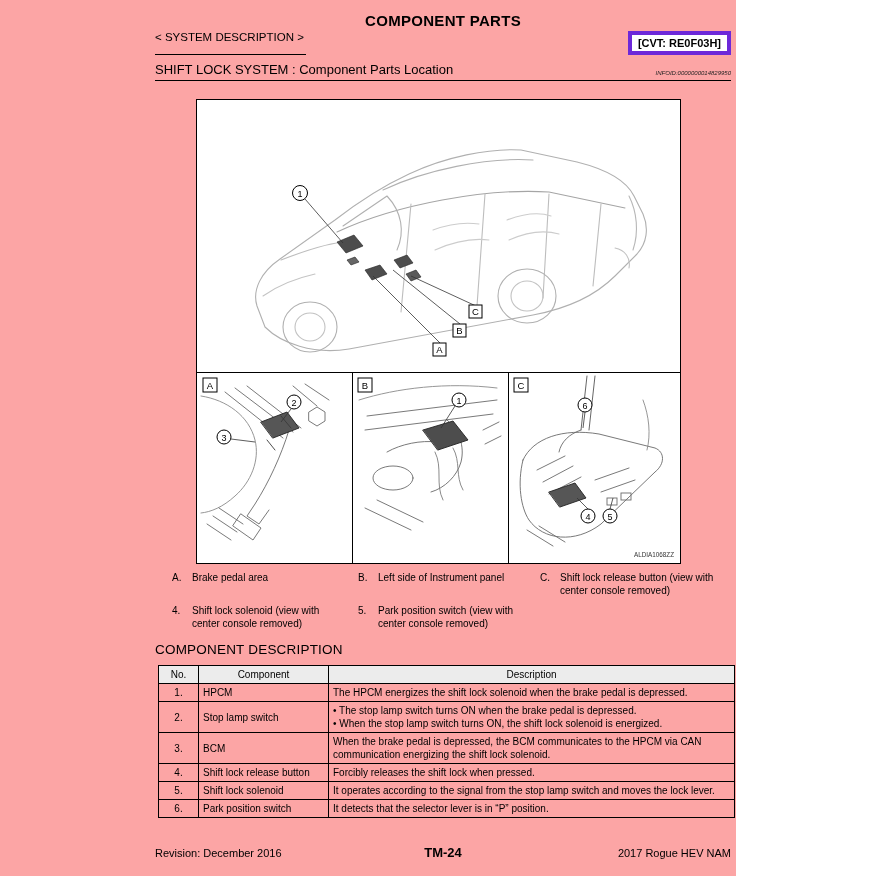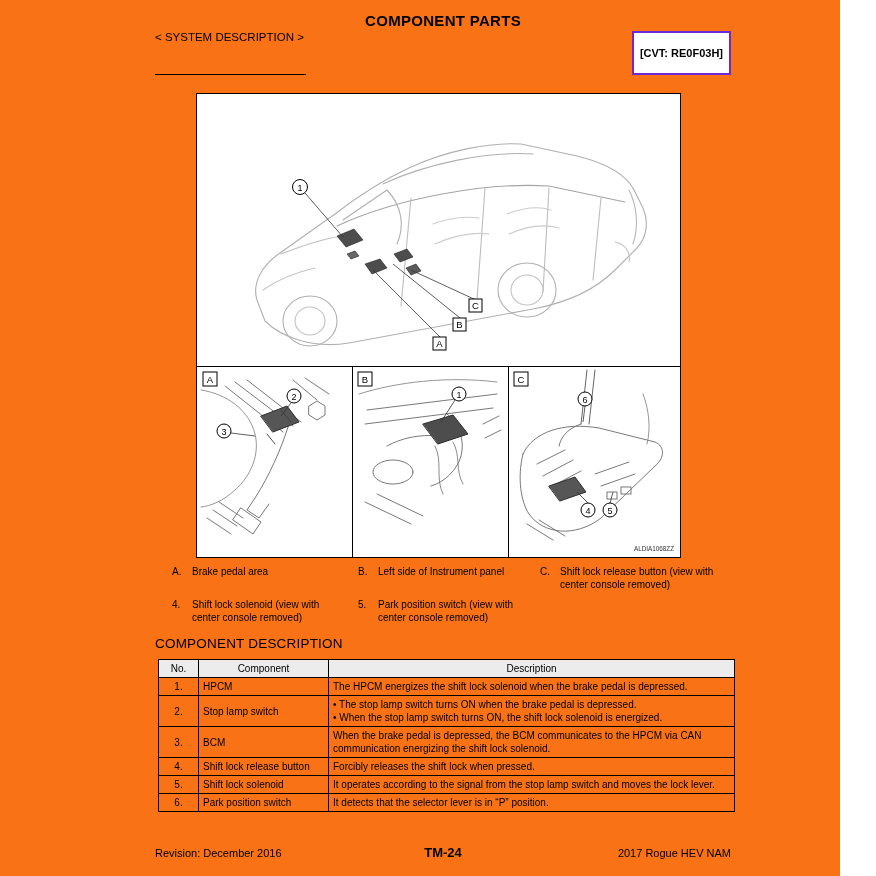--- a/index.html
+++ b/index.html
@@ -1,25 +1,25 @@
 <!DOCTYPE html>
 <html><head>
 <meta charset="utf-8">
 <style>
   * { margin:0; padding:0; box-sizing:border-box; }
   html,body { background:#fff; }
   body { width:876px; height:876px; font-family:"Liberation Sans","DejaVu Sans",sans-serif; color:#000; }
-  .page { position:relative; width:840px; height:876px; background:#f97316; overflow:hidden; }
+  .page { position:relative; width:736px; height:876px; background:#fca5a5; overflow:hidden; }
   .content { position:absolute; left:155px; top:0; width:576px; }
 
   .page-title { text-align:center; font-size:15px; font-weight:bold; padding-top:12px; letter-spacing:.3px; }
 
   .subhead-row { display:flex; justify-content:space-between; margin-top:2px; }
   .breadcrumb { font-size:11.5px; border-bottom:1px solid #000; padding:0 2px 2px 0; }
-  .variant-tag { font-size:11px; font-weight:bold; border:2px solid #6d28d9; padding:14px 6px; background:#fff; }
+  .variant-tag { font-size:11px; font-weight:bold; border:4px solid #6d28d9; padding:2px 6px; background:#fff; }
 
   .section-row { display:flex; justify-content:space-between; align-items:flex-end; border-bottom:1px solid #000; margin-top:7px; padding-bottom:3px; }
   .section-title { font-size:13px; font-weight:normal; }
   .infoid { font-size:6px; font-style:italic; color:#222; padding-bottom:1px; }
 
   .figure-box { margin:18px 0 0 41px; width:485px; height:465px; border:1px solid #000; position:relative; background:#fff; }
   .fig-svg { position:absolute; left:0; top:0; }
   .fig-svg text { font-family:"Liberation Sans","DejaVu Sans",sans-serif; }
   .co { font-size:9px; fill:#000; }
   .lb { font-size:9.5px; fill:#000; }
@@ -48,20 +48,24 @@
 <div class="page">
   <div class="content">
 
     <div class="page-title">COMPONENT PARTS</div>
 
     <div class="subhead-row">
       <span class="breadcrumb">&lt; SYSTEM DESCRIPTION &gt;</span>
       <span class="variant-tag">[CVT: RE0F03H]</span>
     </div>
 
+    <div class="section-row">
+      <span class="section-title">SHIFT LOCK SYSTEM : Component Parts Location</span>
+      <span class="infoid">INFOID:0000000014829950</span>
+    </div>
 
     <div class="figure-box">
       <svg class="fig-svg" width="483" height="463" viewBox="0 0 483 463">
 
         <g stroke="#b0b0b0" fill="none" stroke-width="1.1" stroke-linejoin="round" stroke-linecap="round">
           <path d="M60,206 C55,190 64,172 83,159 L138,120 C160,103 186,86 212,74 C248,57 292,48 324,50 L380,62 C412,70 430,82 437,96 L446,114 C452,128 450,143 440,154 L418,176 C398,196 368,209 336,215 L152,249 C116,255 84,243 68,227 Z"></path>
           <path d="M140,132 C200,104 290,88 352,92 L428,108" stroke="#a5a5a5"></path>
           <path d="M186,90 C228,70 290,57 336,60"></path>
           <path d="M146,126 L190,96 C205,112 208,132 200,150"></path>
           <path d="M214,104 L204,212" stroke="#bdbdbd"></path>

